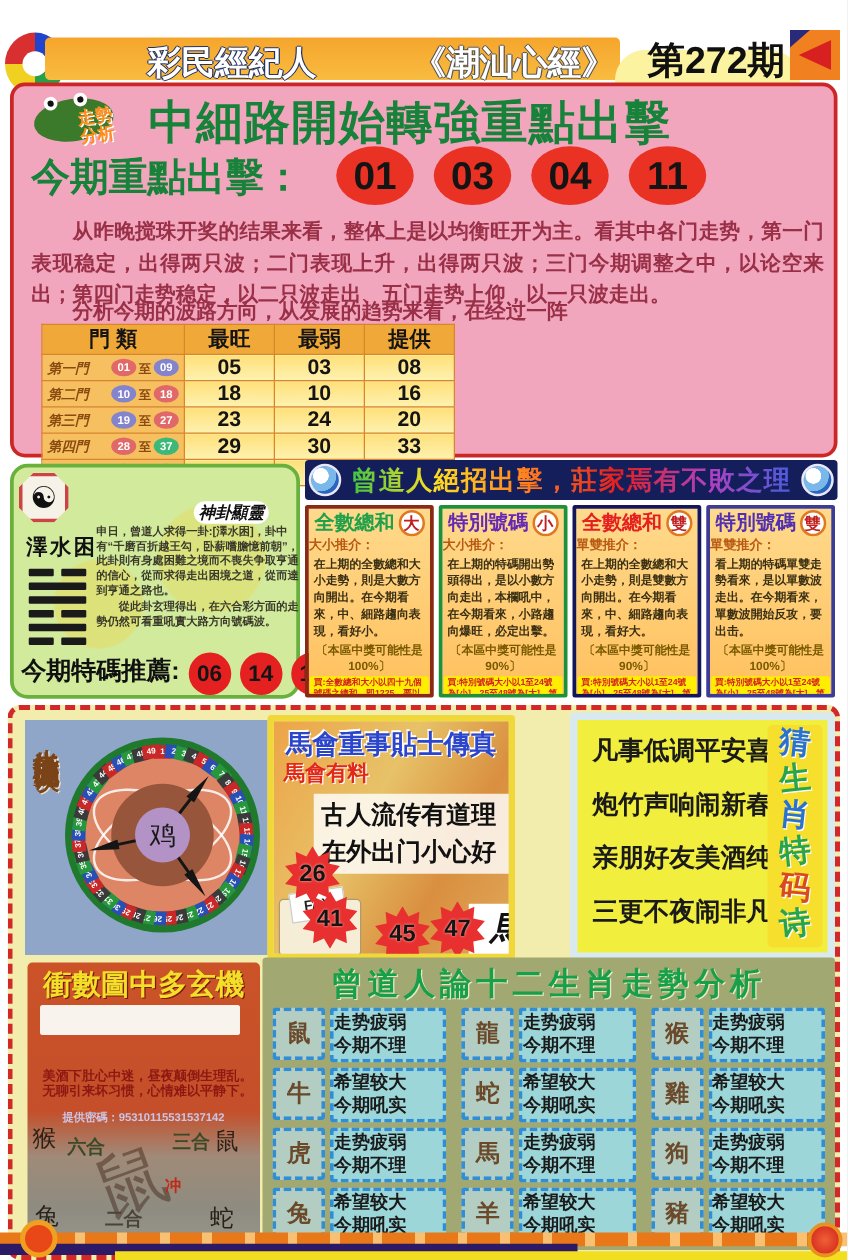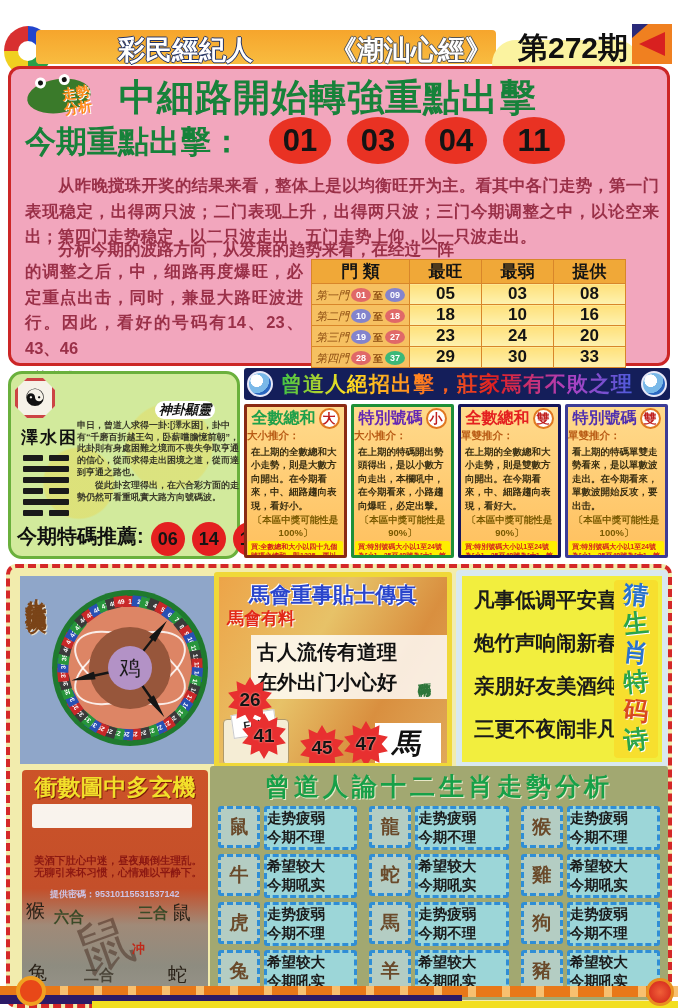--- a/index.html
+++ b/index.html
@@ -32,21 +32,21 @@
   .mpara{font-size:16.5px;font-weight:bold;color:#9a3048;line-height:1.55;text-align:justify}
   #para1{left:14px;top:104px;width:634px;text-indent:2em}
   #para2a{left:14px;top:168px;width:634px;text-indent:2em}
   #bottom-flex{left:14px;top:190px;width:640px;display:flex}
   #para2b{width:278px}
   #signature{margin-top:8px;font-size:15px;color:#5a4a52;font-style:italic;font-weight:bold}
   #gate-table{border-collapse:collapse;margin-left:8px}
   #gate-table th{background:#f0a838;font-size:17px;color:#141414;padding:0 8px;border:1px solid #d8862a;height:19px}
   .vcell{background:linear-gradient(#ffe07a,#fdf2b0);font-size:17px;font-weight:bold;color:#141414;text-align:center;width:72px;border:1px solid #d8862a;height:17px}
   .gcell{background:#f6c061;padding:0 4px;white-space:nowrap;border:1px solid #d8862a}
-  .gname{font-size:11px;color:#8a4a10;font-style:italic;margin-right:2px;font-weight:normal}
+  .gname{font-size:11px;color:#8a4a10;font-style:italic;margin-right:18px;font-weight:bold}
   .zhi{font-size:10px;color:#8a4a10;margin:0 2px;font-weight:bold}
   .mini{display:inline-flex;width:20px;height:14px;border-radius:50%;font-size:9px;color:#fff;align-items:center;justify-content:center;font-weight:bold;vertical-align:middle}
   
   #hexbox{left:8px;top:371px;width:232px;height:188px;background:#d2ea9c;border:3px solid #6ab03c;border-radius:14px;background-image:radial-gradient(circle at 30% 60%,rgba(240,210,60,.35) 0 18%,transparent 19%),radial-gradient(circle at 70% 40%,rgba(240,210,60,.3) 0 22%,transparent 23%)}
   #bagua{left:4px;top:4px;width:40px;height:40px;clip-path:polygon(30% 0,70% 0,100% 30%,100% 70%,70% 100%,30% 100%,0 70%,0 30%);background:#f6f2e8;box-shadow:inset 0 0 0 3px #cc4444;display:flex;align-items:center;justify-content:center;font-size:24px;color:#111}
   #hex-title{left:48px;top:0;font-size:27px;font-weight:bold;color:#e01818;text-shadow:1px 1px 0 #fff}
   #hex-sub{left:144px;top:27px;font-size:13px;font-weight:bold;color:#111;background:#fff;border-radius:10px;padding:0 4px;font-style:italic}
   #hex-name{left:10px;top:52px;font-size:17px;font-weight:bold;color:#111;letter-spacing:2px}
   #hexagram{left:12px;top:76px;width:46px}
   .hx{width:46px;height:6px;background:#1a1a1a;margin:5px 0;border-radius:1px}
@@ -76,21 +76,21 @@
   #wheel-panel{left:10px;top:8px;width:194px;height:188px;background:#8fa6c9}
   #vlabel{left:2px;top:6px;height:180px;writing-mode:vertical-rl;font-size:21px;font-weight:bold;color:#7a4418;letter-spacing:2px;text-shadow:1px 1px 0 #e8e0d0}
   #wheel{left:32px;top:14px;width:156px;height:156px;border-radius:50%;background:#1f7a2e}
   #wheel-in{position:absolute;left:15px;top:15px;right:15px;bottom:15px;background:#dd8565;border-radius:50%}
   #wheel-mid{position:absolute;left:37px;top:37px;right:37px;bottom:37px;background:#97563b;border-radius:50%}
   .well{position:absolute;left:18px;top:48px;width:120px;height:60px;border:2px solid rgba(255,255,255,.85);border-radius:50%}
   #wheel-hub{position:absolute;left:56px;top:56px;width:44px;height:44px;background:#b392c6;border-radius:50%;display:flex;align-items:center;justify-content:center;font-size:21px;color:#1a1a1a;z-index:3}
   .wnum{position:absolute;width:14px;height:11px;display:flex;align-items:center;justify-content:center;font-size:6.5px;font-weight:bold;color:#fff}
   .warrow{position:absolute;left:78px;top:73px;width:60px;height:10px;background:#151515;transform-origin:0 50%;clip-path:polygon(0 38%,60% 38%,60% 10%,100% 50%,60% 90%,60% 62%,0 62%);z-index:2}
   
-  #tips-box{left:204px;top:4px;width:238px;height:196px;border:5px solid #f0d838;border-radius:3px;background:linear-gradient(120deg,#eda448,#e7c268 40%,#d98f3f 70%,#e0a85a);overflow:hidden}
+  #tips-box{left:204px;top:4px;width:198px;height:196px;border:5px solid #f0d838;border-radius:3px;background:linear-gradient(120deg,#eda448,#e7c268 40%,#d98f3f 70%,#e0a85a);overflow:hidden}
   #tips-title{left:0;top:4px;width:100%;text-align:center;font-size:21px;font-weight:bold;color:#2b46cc;text-shadow:1px 1px 0 #fff,-1px -1px 0 #fff}
   #tips-sub{left:8px;top:30px;font-size:17px;font-weight:bold;color:#e22818;text-shadow:1px 1px 0 #fff}
   #tips-msg{left:32px;top:58px;width:198px;background:rgba(255,255,255,.82);padding:2px 6px;font-size:20px;font-weight:bold;color:#111;line-height:1.5}
   .sburst{position:absolute;width:46px;height:46px;background:#e83030;display:flex;align-items:center;justify-content:center;font-size:19px;font-weight:bold;color:#141414;text-shadow:0 0 2px #ffd0c0}
   #fax{left:4px;top:142px;width:66px;height:46px;background:#f5edd5;border:1px solid #b09a6a;border-radius:4px}
   #fax .paper{position:absolute;left:8px;top:-8px;width:44px;height:24px;background:#fff;transform:rotate(-8deg);display:flex;align-items:center;justify-content:center;font-size:11px;font-weight:bold;color:#222;border:1px solid #ccc}
   #horse-patch{left:156px;top:146px;width:66px;height:42px;background:#fff;display:flex;align-items:center;justify-content:center}
   #horse-patch span{font-size:28px;font-weight:bold;color:#111;transform:skewX(-12deg)}
   #tips-side{left:196px;top:96px;writing-mode:vertical-rl;font-size:13px;font-weight:bold;color:#1a6a2a;opacity:.9}
   
@@ -143,24 +143,20 @@
         <i class="e1"></i>
         <i class="e2"></i>
       </div>
     <div class="abs" id="badge">走勢分析</div>
     <div class="abs" id="main-title">中細路開始轉強重點出擊</div>
     <div class="abs" id="focus-label">今期重點出擊：</div>
     <div class="abs" id="focus-balls"><span class="ball-big">01</span><span class="ball-big">03</span><span class="ball-big">04</span><span class="ball-big">11</span></div>
     <div class="abs mpara" id="para1">从昨晚搅珠开奖的结果来看，整体上是以均衡旺开为主。看其中各门走势，第一门表现稳定，出得两只波；二门表现上升，出得两只波；三门今期调整之中，以论空来出；第四门走势稳定，以二只波走出、五门走势上仰，以一只波走出。</div>
     <div class="abs mpara" id="para2a">分析今期的波路方向，从发展的趋势来看，在经过一阵</div>
     <div class="abs" id="bottom-flex">
-      <div>
-        <div class="mpara" id="para2b">的调整之后，中，细路再度爆旺，必定重点出击，同时，兼显大路旺波进行。因此，看好的号码有14、23、43、46</div>
-        <div id="signature">·曾道人·</div>
-      </div>
       <table id="gate-table">
         <thead>
             <tr id="gate-head">
               <th>門 類</th>
               <th>最旺</th>
               <th>最弱</th>
               <th>提供</th>
             </tr>
           </thead>
         <tbody id="gate-body">

